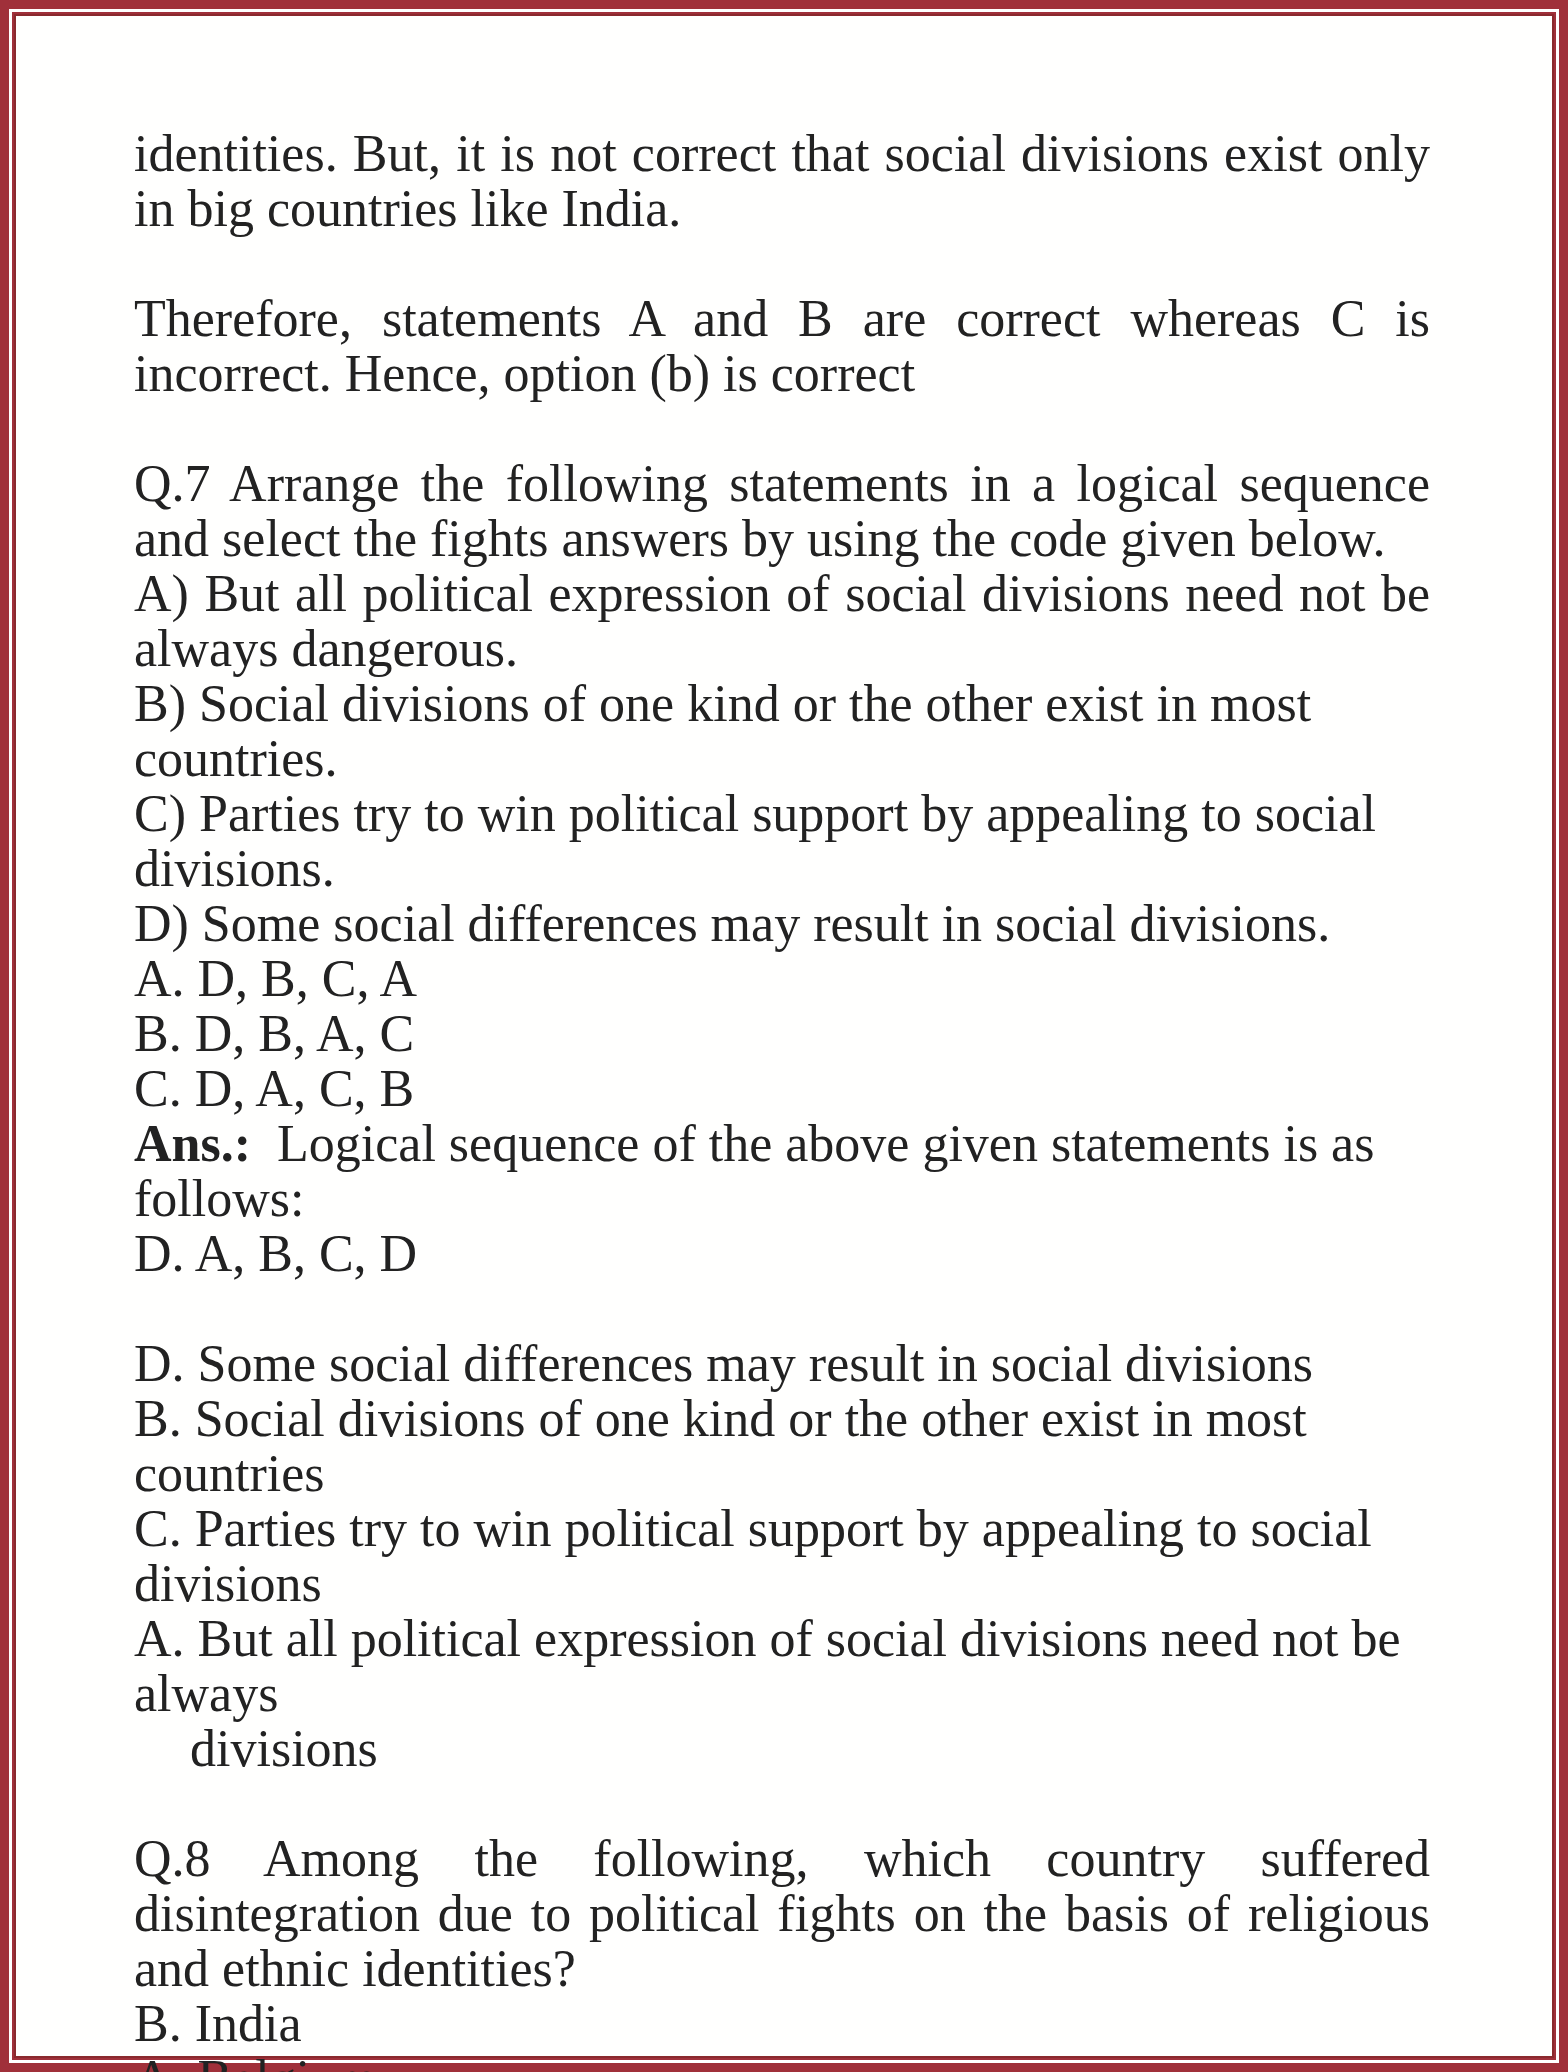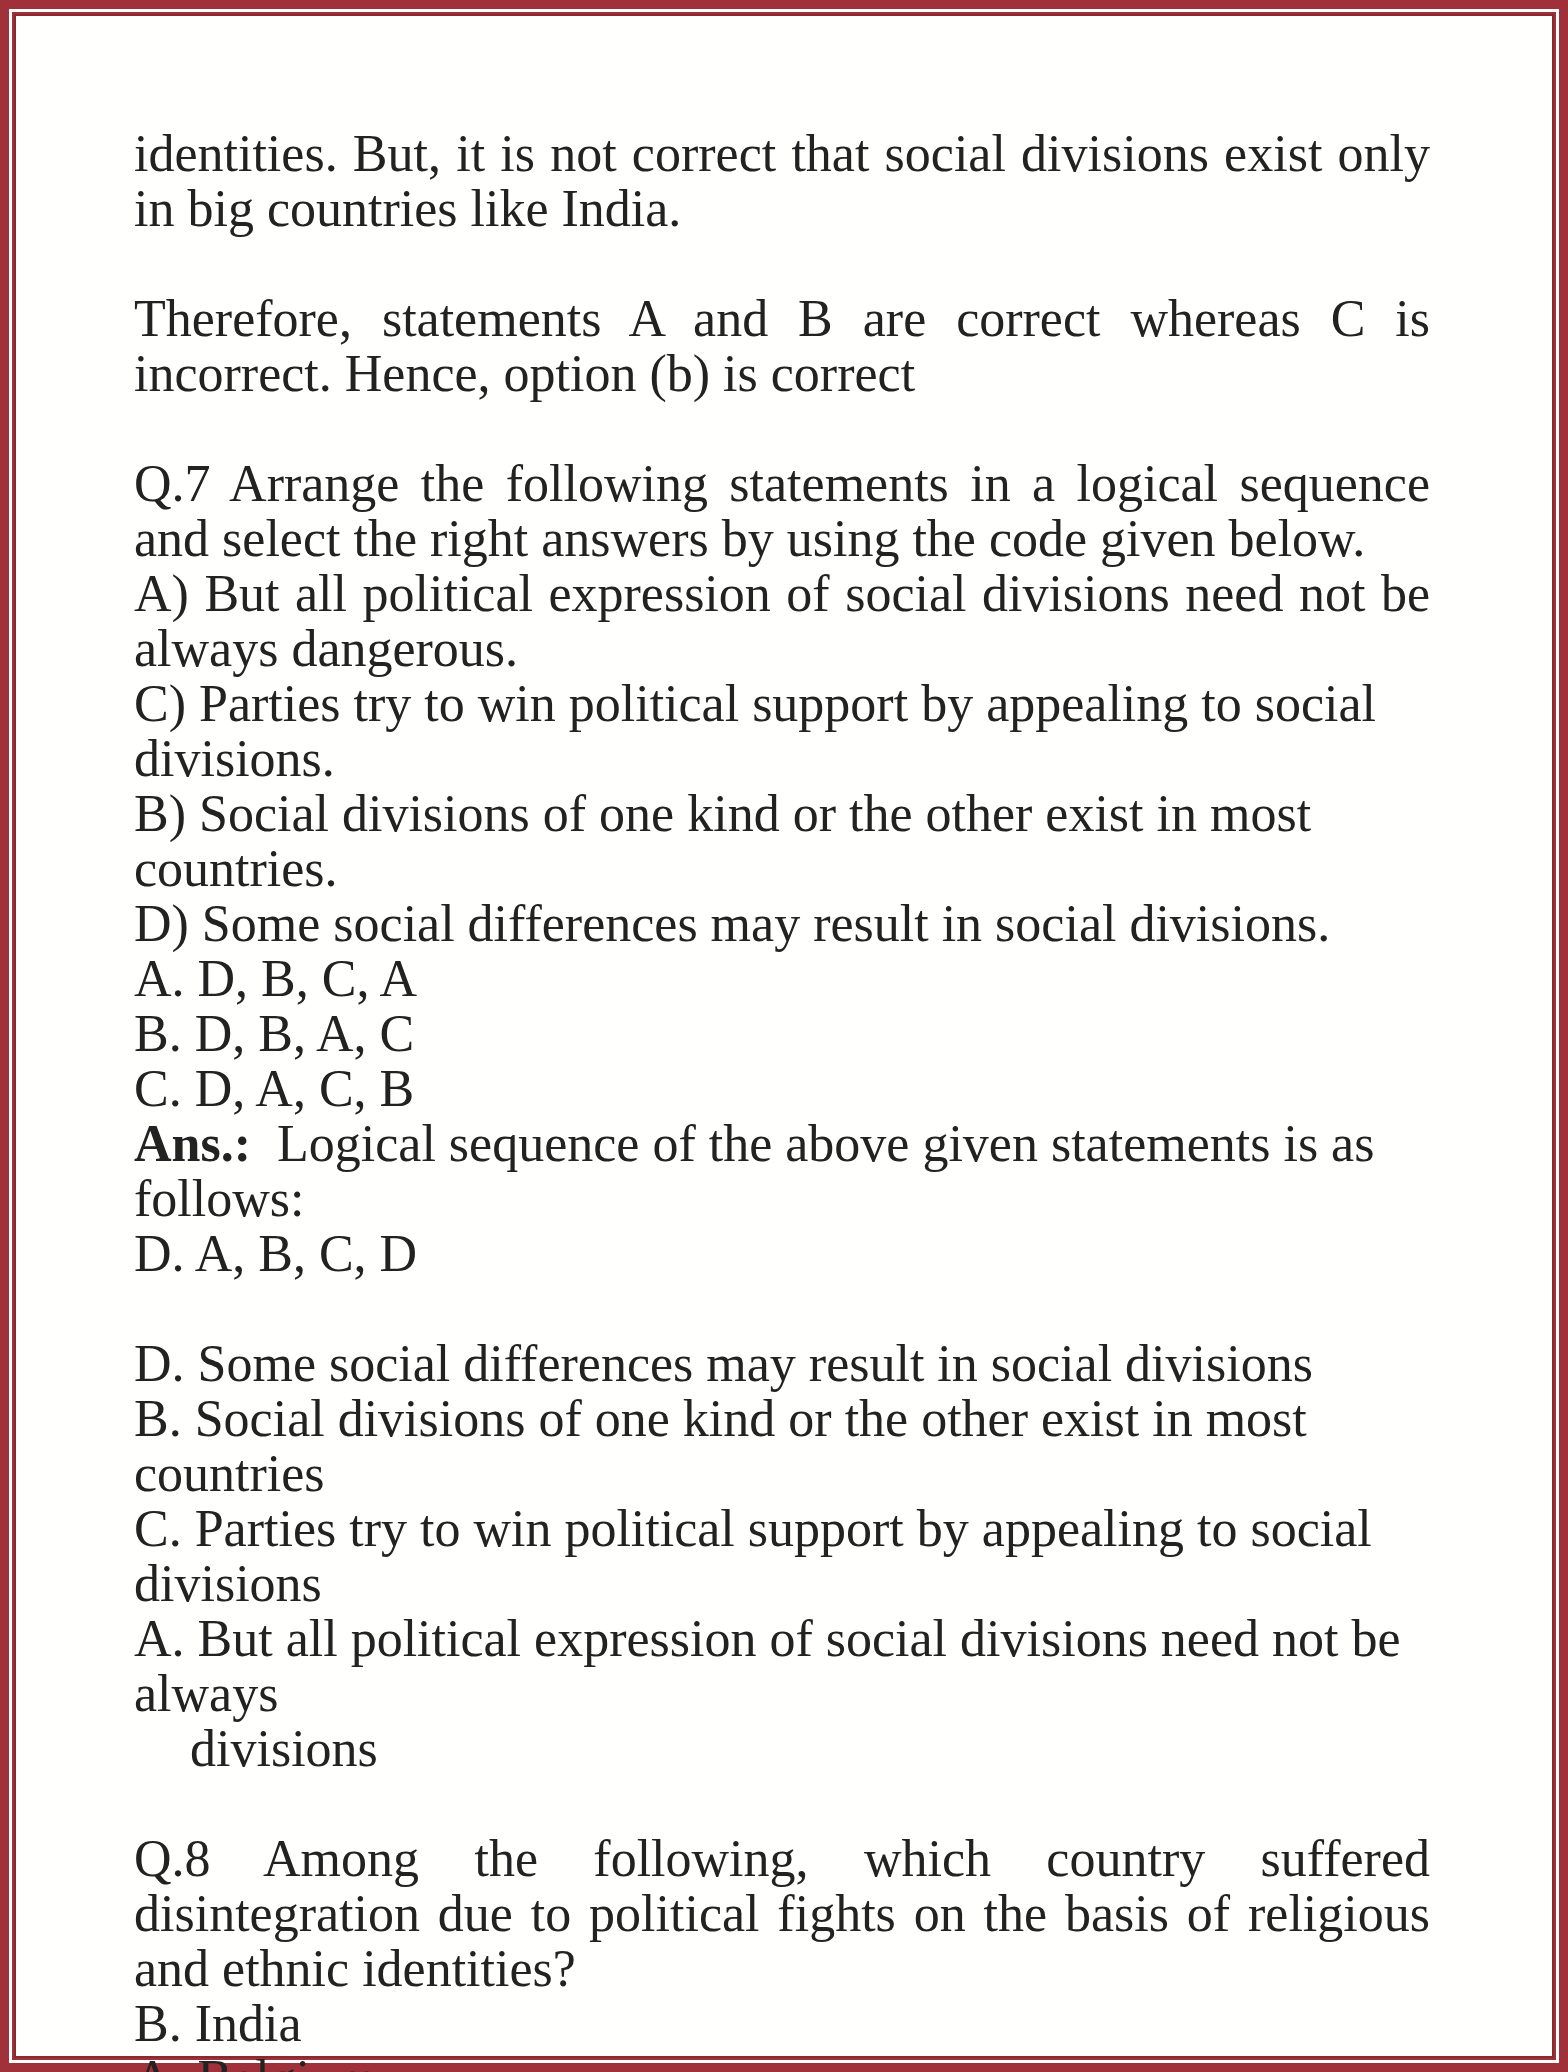--- a/index.html
+++ b/index.html
@@ -50,24 +50,24 @@
 
 <div class="page">
 </div>
 
 <div class="content">
   <p class="p justify">identities. But, it is not correct that social divisions exist only in big countries like India.</p>
   <div class="gap"></div>
   <p class="p justify">Therefore, statements A and B are correct whereas C is incorrect. Hence, option (b) is correct</p>
   <div class="gap"></div>
 
-  <p class="p justify">Q.7 Arrange the following statements in a logical sequence and select the right answers by using the code given below.</p>
+  <p class="p justify">Q.7 Arrange the following statements in a logical sequence and select the fights answers by using the code given below.</p>
   <p class="p justify">A) But all political expression of social divisions need not be always dangerous.</p>
+  <p class="p">B) Social divisions of one kind or the other exist in most countries.</p>
   <p class="p">C) Parties try to win political support by appealing to social divisions.</p>
-  <p class="p">B) Social divisions of one kind or the other exist in most countries.</p>
   <p class="p">D) Some social differences may result in social divisions.</p>
   <p class="p">A. D, B, C, A</p>
   <p class="p">B. D, B, A, C</p>
   <p class="p">C. D, A, C, B</p>
   <p class="p">
     <span class="bold">Ans.:</span>&nbsp;
     <span>Logical sequence of the above given statements is as follows:</span>
   </p>
   <p class="p">D. A, B, C, D</p>
   <div class="gap"></div>

